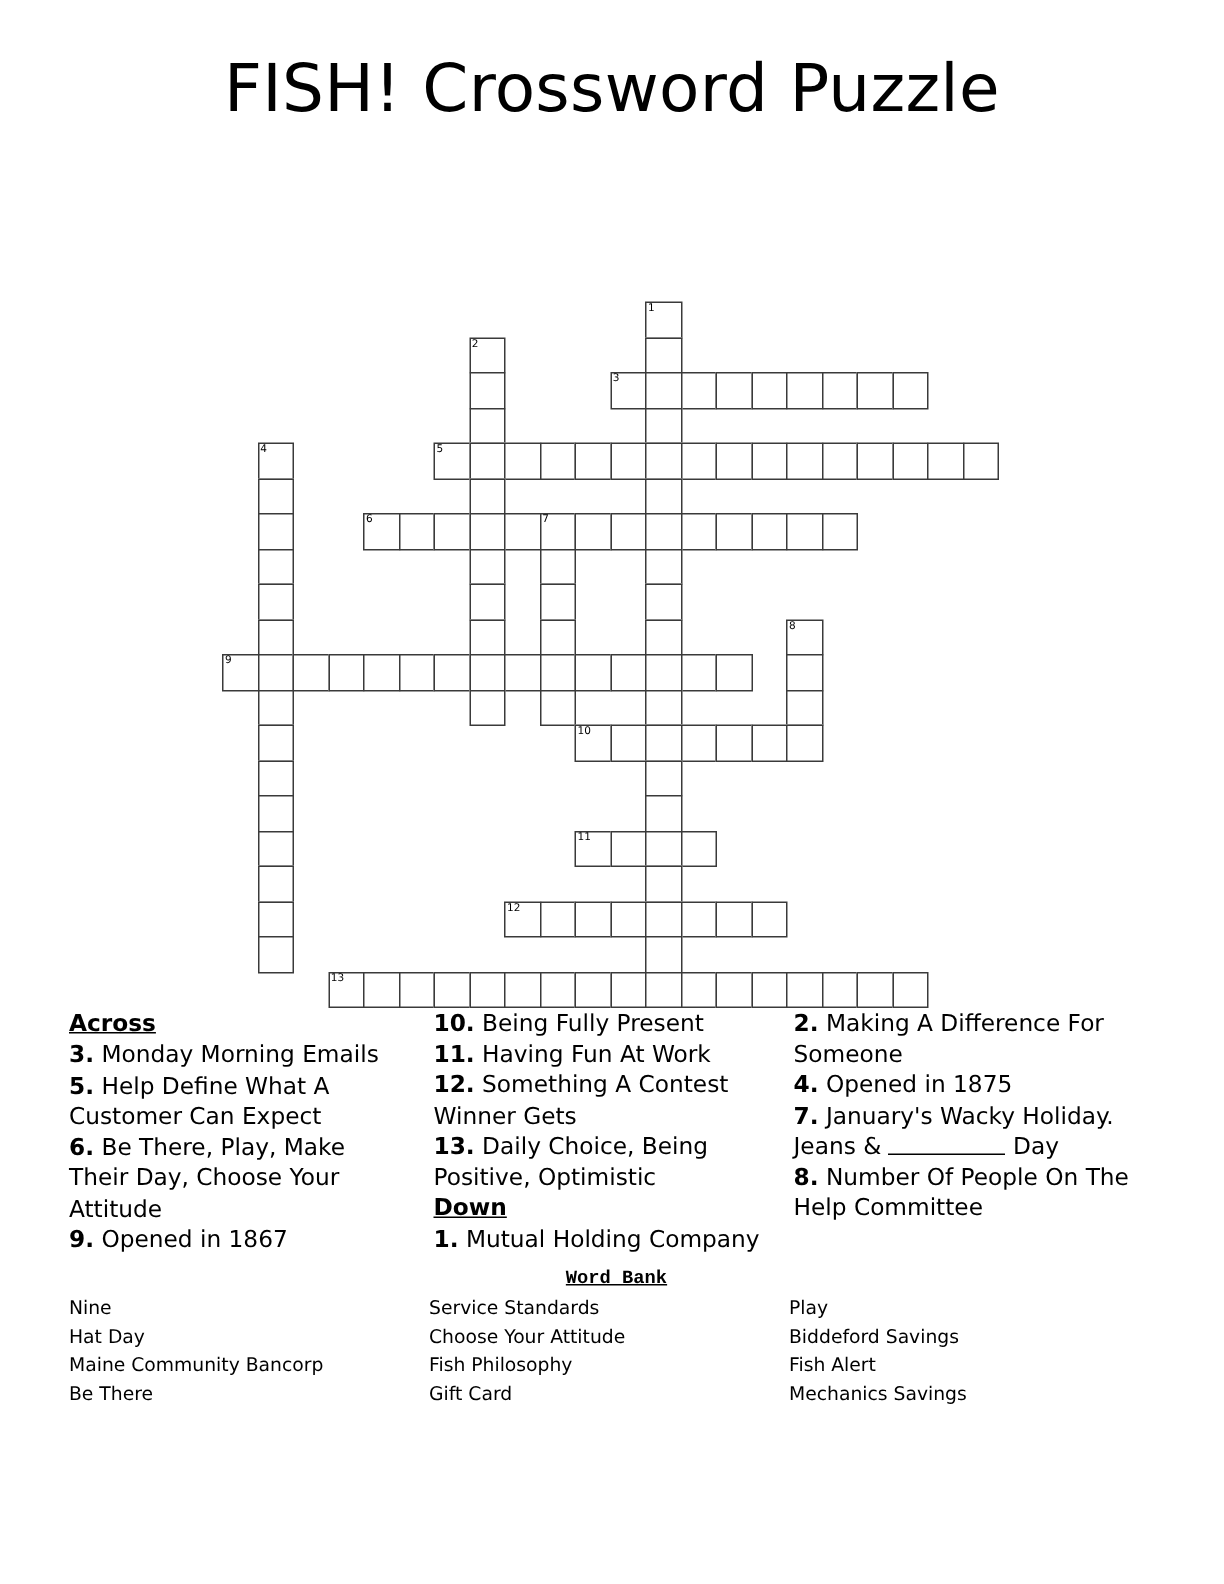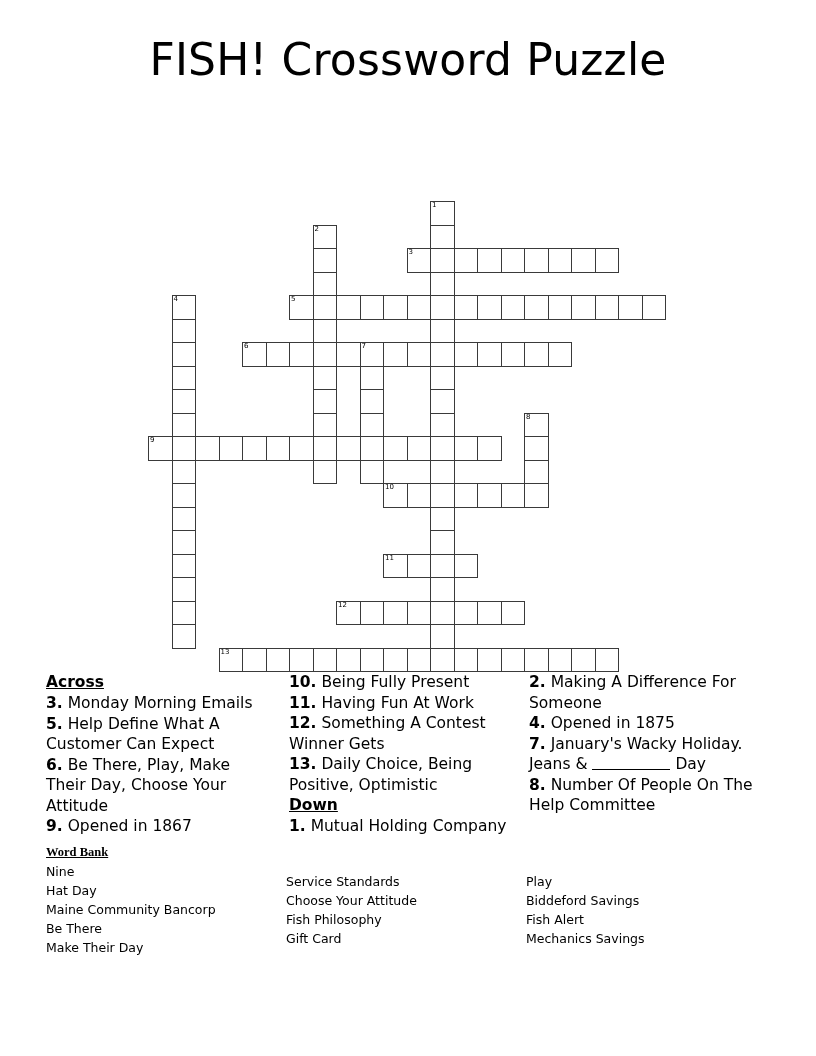--- a/index.html
+++ b/index.html
@@ -101,21 +101,22 @@
     left: 46px;
     top: 843px;
     width: 730px;
   }
   #word-bank-title {
     font-size: 12.5px;
     font-weight: bold;
     text-decoration: underline;
     line-height: 18px;
     margin: 0 0 1px 0;
-    font-family: Liberation Serif, serif;
+    font-family: Liberation Mono, monospace;
+    text-align: center;
   }
   .wb-cols {
     display: flex;
     align-items: center;
   }
   .wb-col {
     width: 240px;
   }
   .wb-item {
     font-size: 12.5px;
@@ -316,21 +317,20 @@
 </div>
 
 <div id="word-bank">
   <div id="word-bank-title">Word Bank</div>
   <div class="wb-cols">
     <div class="wb-col">
         <div class="wb-item">Nine</div>
         <div class="wb-item">Hat Day</div>
         <div class="wb-item">Maine Community Bancorp</div>
         <div class="wb-item">Be There</div>
-        <div class="wb-item">Make Their Day</div>
       </div>
     <div class="wb-col">
         <div class="wb-item">Service Standards</div>
         <div class="wb-item">Choose Your Attitude</div>
         <div class="wb-item">Fish Philosophy</div>
         <div class="wb-item">Gift Card</div>
       </div>
     <div class="wb-col">
         <div class="wb-item">Play</div>
         <div class="wb-item">Biddeford Savings</div>

